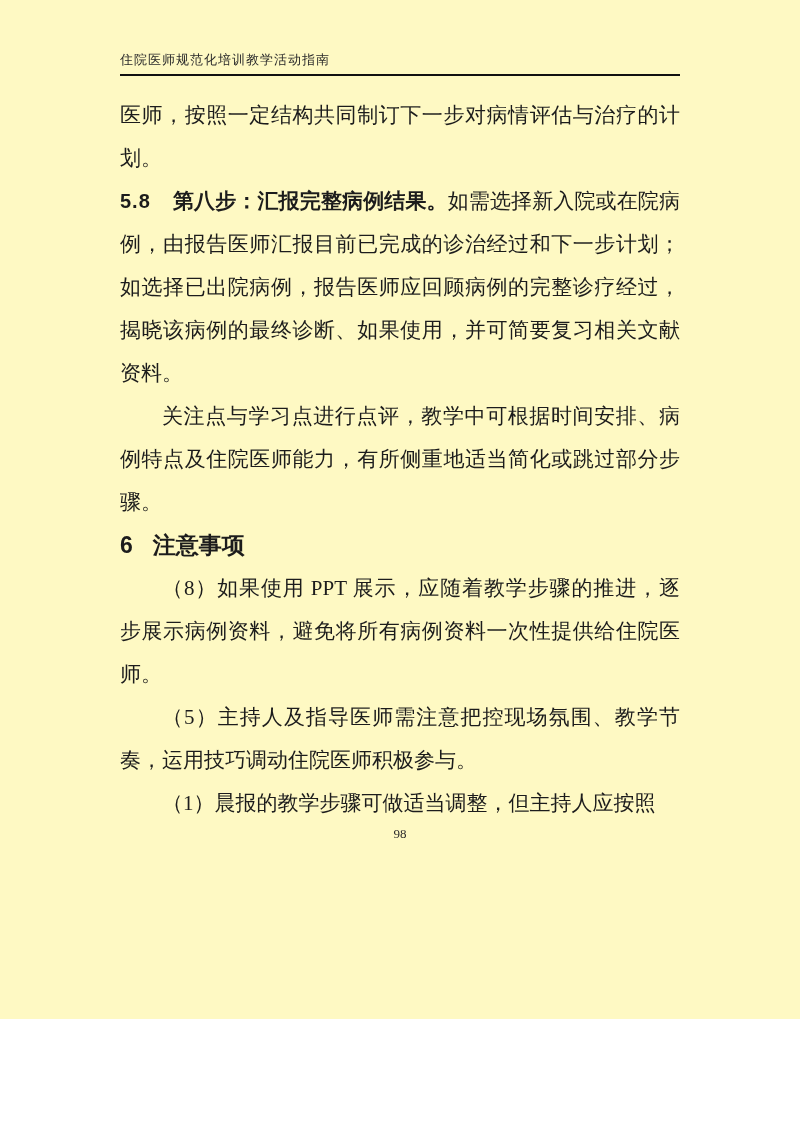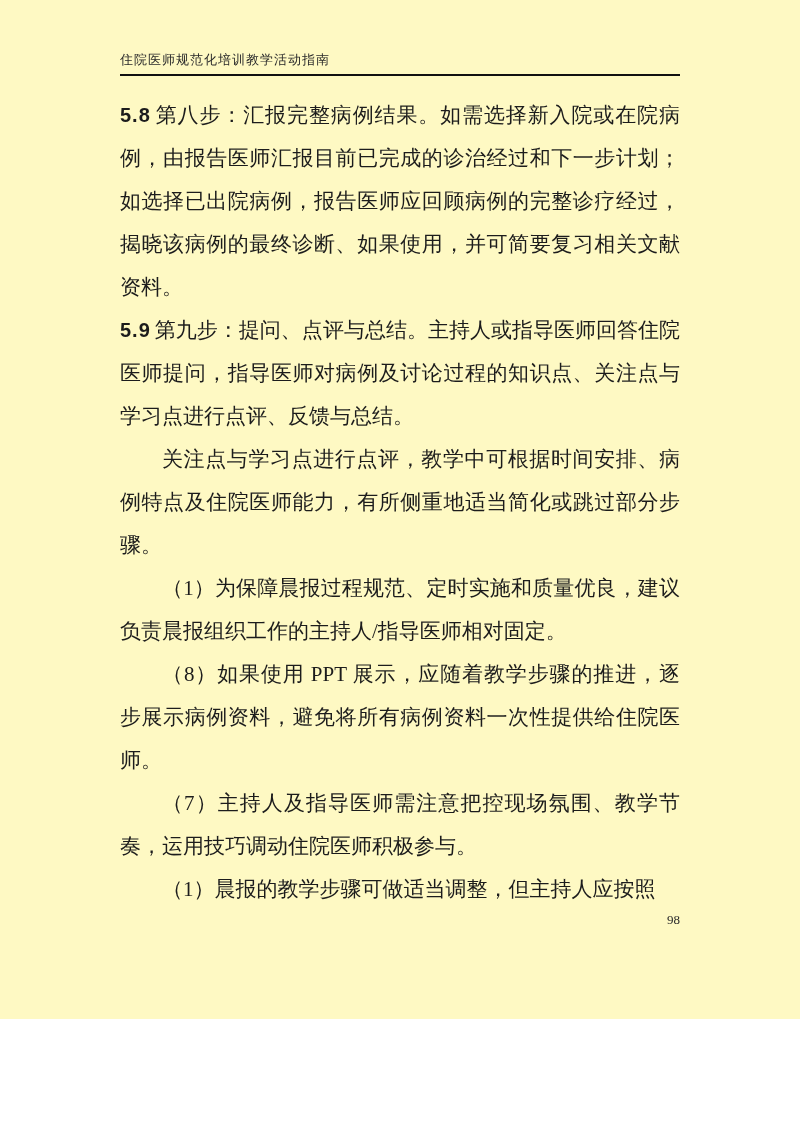--- a/index.html
+++ b/index.html
@@ -42,72 +42,72 @@
   .para {
     margin: 0;
   }
   .para.indent-2em {
     text-indent: 2em;
   }
   .lead-number {
     font-family: "Liberation Sans", "DejaVu Sans", sans-serif;
     font-weight: 700;
     font-size: 20px;
-    margin-right: 4px;
+    margin-right: 22px;
     letter-spacing: 1px;
   }
   .lead-heading {
-    font-weight: 400;
+    font-weight: 700;
   }
   .section-heading {
     margin: 0;
     font-family: "Liberation Sans", "DejaVu Sans", sans-serif;
     font-weight: 700;
     font-size: 23px;
     line-height: 43px;
     text-align: left;
   }
   .section-heading .heading-number {
     margin-right: 20px;
   }
   .page-footer {
-    text-align: right;
+    text-align: center;
     margin-top: 1px;
   }
   .page-footer .page-number {
     font-family: "Liberation Serif", "DejaVu Serif", serif;
     font-size: 13px;
     line-height: 16px;
     color: #2a2a2a;
   }
 </style>
 </head>
 <body>
 
 <div class="page">
 
   <header class="running-header">
     <div class="header-title">住院医师规范化培训教学活动指南</div>
   </header>
 
   <main class="body-area">
 
+    <p class="para">医师，按照一定结构共同制订下一步对病情评估与治疗的计划。</p>
 
     <p class="para"><span class="lead-number">5.8</span><span class="lead-heading">第八步：汇报完整病例结果。</span><span>如需选择新入院或在院病例，由报告医师汇报目前已完成的诊治经过和下一步计划；如选择已出院病例，报告医师应回顾病例的完整诊疗经过，揭晓该病例的最终诊断、如果使用，并可简要复习相关文献资料。</span></p>
 
-    <p class="para"><span class="lead-number">5.9</span><span class="lead-heading">第九步：提问、点评与总结。</span><span>主持人或指导医师回答住院医师提问，指导医师对病例及讨论过程的知识点、关注点与学习点进行点评、反馈与总结。</span></p>
 
     <p class="para indent-2em">关注点与学习点进行点评，教学中可根据时间安排、病例特点及住院医师能力，有所侧重地适当简化或跳过部分步骤。</p>
 
+    <h2 class="section-heading"><span class="heading-number">6</span><span>注意事项</span></h2>
 
-    <p class="para indent-2em">（1）为保障晨报过程规范、定时实施和质量优良，建议负责晨报组织工作的主持人/指导医师相对固定。</p>
 
     <p class="para indent-2em">（8）如果使用 PPT 展示，应随着教学步骤的推进，逐步展示病例资料，避免将所有病例资料一次性提供给住院医师。</p>
 
-    <p class="para indent-2em">（7）主持人及指导医师需注意把控现场氛围、教学节奏，运用技巧调动住院医师积极参与。</p>
+    <p class="para indent-2em">（5）主持人及指导医师需注意把控现场氛围、教学节奏，运用技巧调动住院医师积极参与。</p>
 
     <p class="para indent-2em">（1）晨报的教学步骤可做适当调整，但主持人应按照</p>
 
   </main>
 
   <footer class="page-footer">
     <div class="page-number">98</div>
   </footer>
 
 </div>

